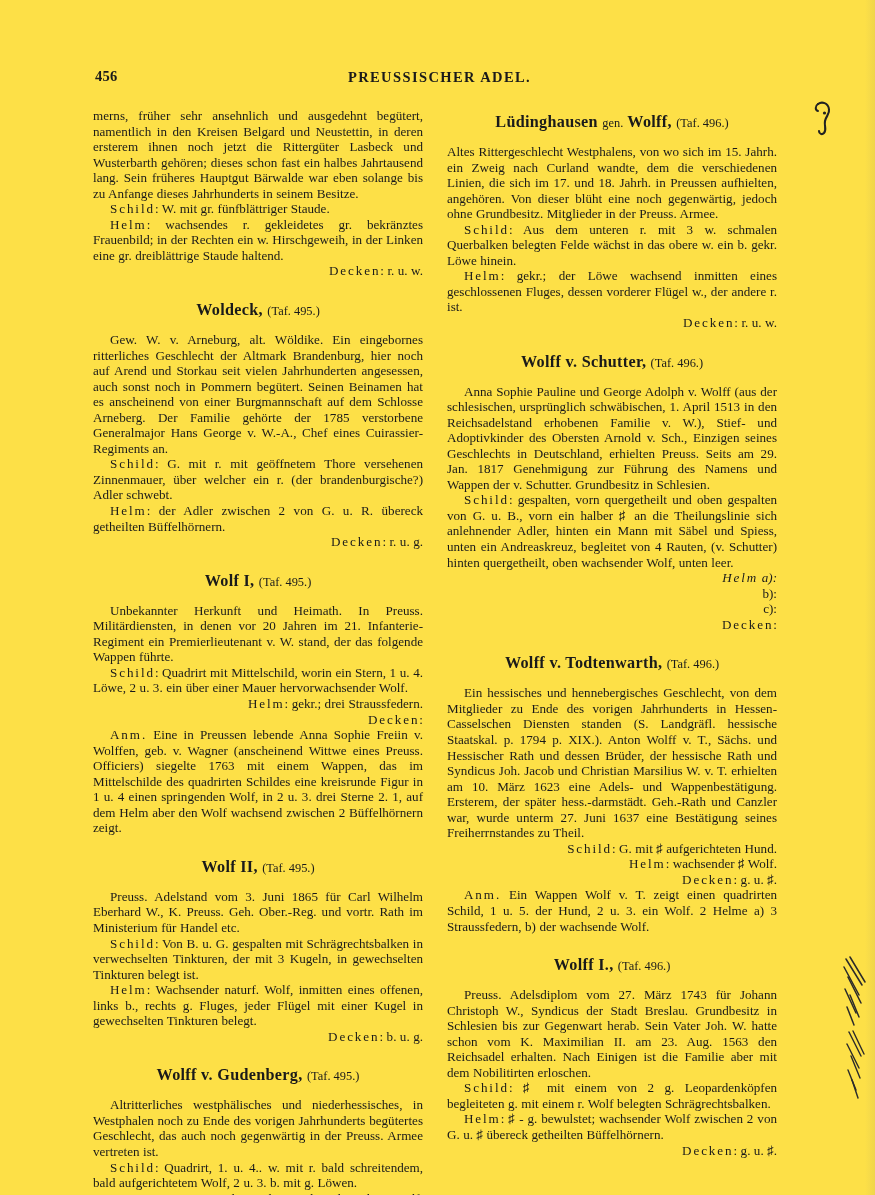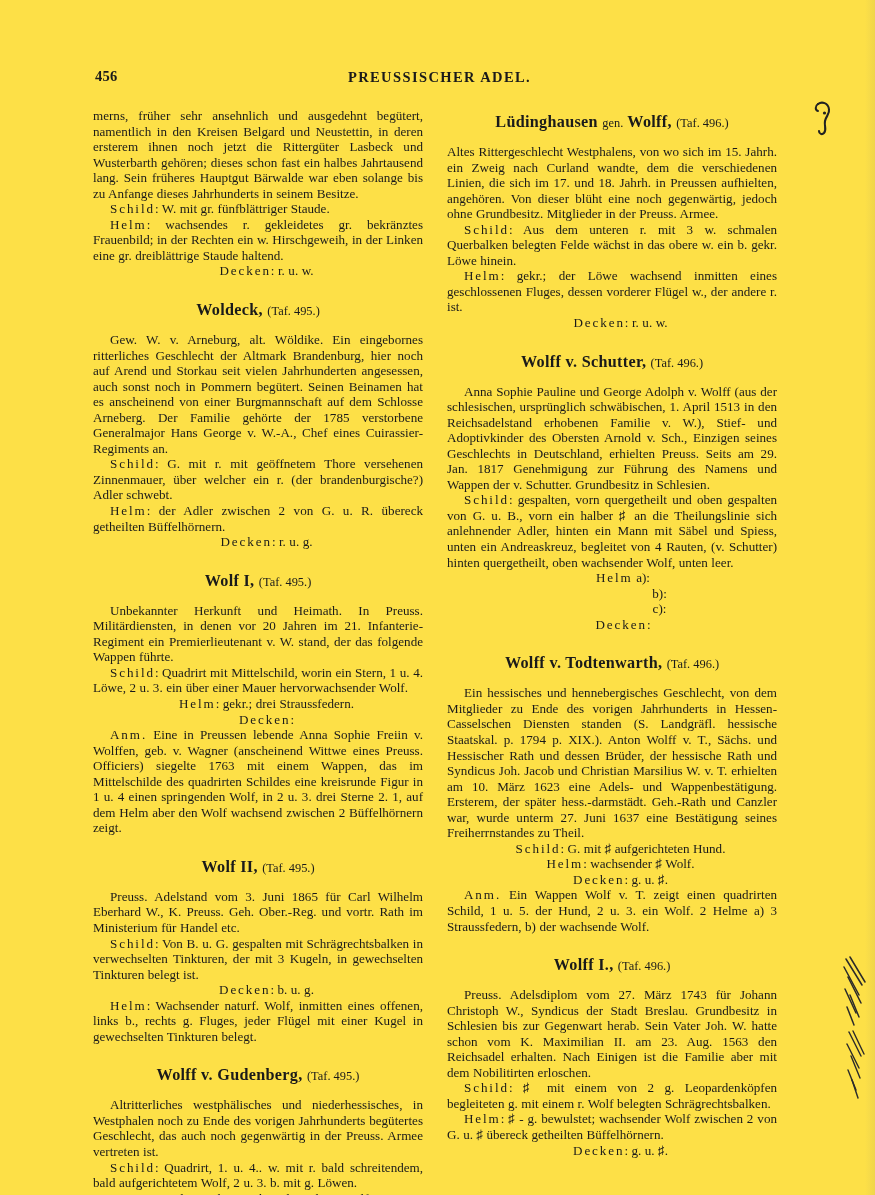--- a/index.html
+++ b/index.html
@@ -64,21 +64,21 @@
     margin: 0;
     font-size: 13.1px;
     line-height: 15.55px;
     text-align: justify;
     text-justify: inter-word;
     hyphens: none;
     word-spacing: 0.2px;
   }
   p.ind { text-indent: 17px; }
   p.noind { text-indent: 0; }
-  p.last { text-align: center; }
+  p.last { text-align: right; }
   h2.entry-title {
     margin: 0;
     text-align: center;
     font-weight: bold;
     font-size: 16.2px;
     line-height: 29px;
     letter-spacing: 0.3px;
     white-space: nowrap;
   }
   h2.entry-title .gen {
@@ -144,22 +144,22 @@
       <p class="ind"><span class="lbl">Schild</span><span>: Quadrirt mit Mittelschild, worin ein Stern, 1 u. 4. Löwe, 2 u. 3. ein über einer Mauer hervorwachsender Wolf.</span></p>
       <p class="ind last"><span class="lbl">Helm</span><span>: gekr.; drei Straussfedern.</span></p>
       <p class="ind last"><span class="lbl">Decken</span><span>:</span></p>
       <p class="ind"><span class="lbl">Anm.</span><span> Eine in Preussen lebende Anna Sophie Freiin v. Wolffen, geb. v. Wagner (anscheinend Wittwe eines Preuss. Officiers) siegelte 1763 mit einem Wappen, das im Mittelschilde des quadrirten Schildes eine kreisrunde Figur in 1 u. 4 einen springenden Wolf, in 2 u. 3. drei Sterne 2. 1, auf dem Helm aber den Wolf wachsend zwischen 2 Büffelhörnern zeigt.</span></p>
 
       <div class="title-wrap">
         <h2 class="entry-title"><span>Wolf II,</span> <span class="taf">(Taf. 495.)</span></h2>
       </div>
       <p class="ind">Preuss. Adelstand vom 3. Juni 1865 für Carl Wilhelm Eberhard W., K. Preuss. Geh. Ober.-Reg. und vortr. Rath im Ministerium für Handel etc.</p>
       <p class="ind"><span class="lbl">Schild</span><span>: Von B. u. G. gespalten mit Schrägrechtsbalken in verwechselten Tinkturen, der mit 3 Kugeln, in gewechselten Tinkturen belegt ist.</span></p>
+      <p class="ind"><span class="lbl">Helm</span><span>: Wachsender naturf. Wolf, inmitten eines offenen, links b., rechts g. Fluges, jeder Flügel mit einer Kugel in gewechselten Tinkturen belegt.</span></p>
       <p class="ind last"><span class="lbl">Decken</span><span>: b. u. g.</span></p>
-      <p class="ind"><span class="lbl">Helm</span><span>: Wachsender naturf. Wolf, inmitten eines offenen, links b., rechts g. Fluges, jeder Flügel mit einer Kugel in gewechselten Tinkturen belegt.</span></p>
 
       <div class="title-wrap">
         <h2 class="entry-title"><span>Wolff v. Gudenberg,</span> <span class="taf">(Taf. 495.)</span></h2>
       </div>
       <p class="ind">Altritterliches westphälisches und niederhessisches, in Westphalen noch zu Ende des vorigen Jahrhunderts begütertes Geschlecht, das auch noch gegenwärtig in der Preuss. Armee vertreten ist.</p>
       <p class="ind"><span class="lbl">Schild</span><span>: Quadrirt, 1. u. 4.. w. mit r. bald schreitendem, bald aufgerichtetem Wolf, 2 u. 3. b. mit g. Löwen.</span></p>
       <p class="ind last"><span class="lbl">Helm</span><span>: gekr.; wachsender gekr. r. Wolf.</span></p>
       <p class="ind last"><span class="lbl">Decken</span><span>: links w. u. r., rechts b. u. g.</span></p>
 
     </div>
@@ -172,21 +172,21 @@
       <p class="noind">Altes Rittergeschlecht Westphalens, von wo sich im 15. Jahrh. ein Zweig nach Curland wandte, dem die verschiedenen Linien, die sich im 17. und 18. Jahrh. in Preussen aufhielten, angehören. Von dieser blüht eine noch gegenwärtig, jedoch ohne Grundbesitz. Mitglieder in der Preuss. Armee.</p>
       <p class="ind"><span class="lbl">Schild</span><span>: Aus dem unteren r. mit 3 w. schmalen Querbalken belegten Felde wächst in das obere w. ein b. gekr. Löwe hinein.</span></p>
       <p class="ind"><span class="lbl">Helm</span><span>: gekr.; der Löwe wachsend inmitten eines geschlossenen Fluges, dessen vorderer Flügel w., der andere r. ist.</span></p>
       <p class="ind last"><span class="lbl">Decken</span><span>: r. u. w.</span></p>
 
       <div class="title-wrap">
         <h2 class="entry-title"><span>Wolff v. Schutter,</span> <span class="taf">(Taf. 496.)</span></h2>
       </div>
       <p class="ind">Anna Sophie Pauline und George Adolph v. Wolff (aus der schlesischen, ursprünglich schwäbischen, 1. April 1513 in den Reichsadelstand erhobenen Familie v. W.), Stief- und Adoptivkinder des Obersten Arnold v. Sch., Einzigen seines Geschlechts in Deutschland, erhielten Preuss. Seits am 29. Jan. 1817 Genehmigung zur Führung des Namens und Wappen der v. Schutter. Grundbesitz in Schlesien.</p>
       <p class="ind"><span class="lbl">Schild</span><span>: gespalten, vorn quergetheilt und oben gespalten von G. u. B., vorn ein halber ♯ an die Theilungslinie sich anlehnender Adler, hinten ein Mann mit Säbel und Spiess, unten ein Andreaskreuz, begleitet von 4 Rauten, (v. Schutter) hinten quergetheilt, oben wachsender Wolf, unten leer.</span></p>
-      <p class="last" style="text-indent:22px;"><span class="lbl">Helm</span> <span>a):</span></p>
+      <p class="last" style="text-indent:22px;font-style:italic;"><span class="lbl">Helm</span> <span>a):</span></p>
       <p class="last" style="text-indent:95px;"><span>b):</span></p>
       <p class="last" style="text-indent:95px;"><span>c):</span></p>
       <p class="last" style="text-indent:22px;"><span class="lbl">Decken</span><span>:</span></p>
 
       <div class="title-wrap">
         <h2 class="entry-title"><span>Wolff v. Todtenwarth,</span> <span class="taf">(Taf. 496.)</span></h2>
       </div>
       <p class="ind">Ein hessisches und hennebergisches Geschlecht, von dem Mitglieder zu Ende des vorigen Jahrhunderts in Hessen-Casselschen Diensten standen (S. Landgräfl. hessische Staatskal. p. 1794 p. XIX.). Anton Wolff v. T., Sächs. und Hessischer Rath und dessen Brüder, der hessische Rath und Syndicus Joh. Jacob und Christian Marsilius W. v. T. erhielten am 10. März 1623 eine Adels- und Wappenbestätigung. Ersterem, der später hess.-darmstädt. Geh.-Rath und Canzler war, wurde unterm 27. Juni 1637 eine Bestätigung seines Freiherrnstandes zu Theil.</p>
       <p class="ind last"><span class="lbl">Schild</span><span>: G. mit ♯ aufgerichteten Hund.</span></p>
       <p class="ind last"><span class="lbl">Helm</span><span>: wachsender ♯ Wolf.</span></p>

